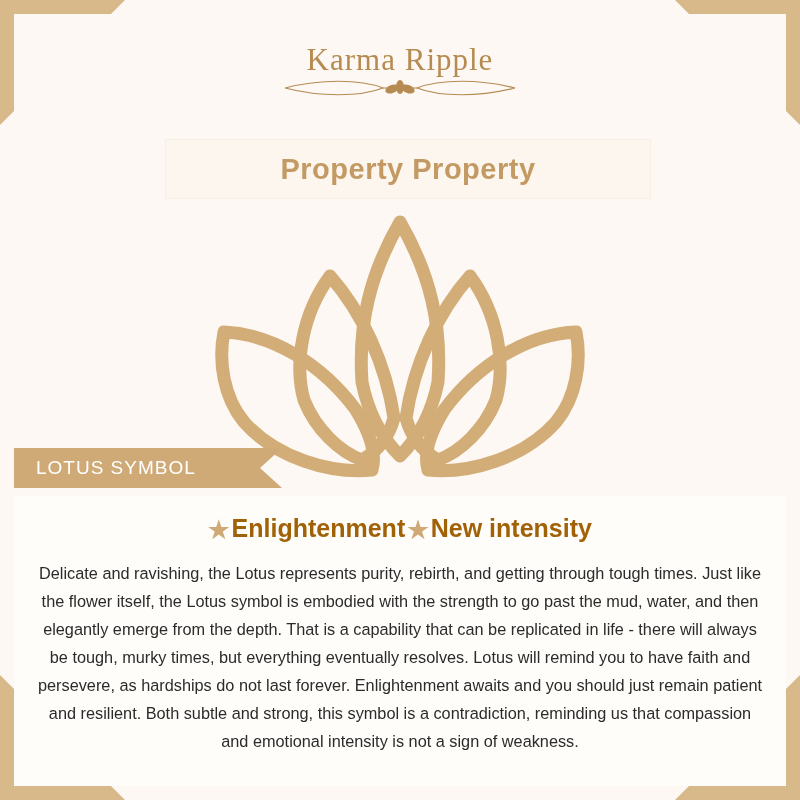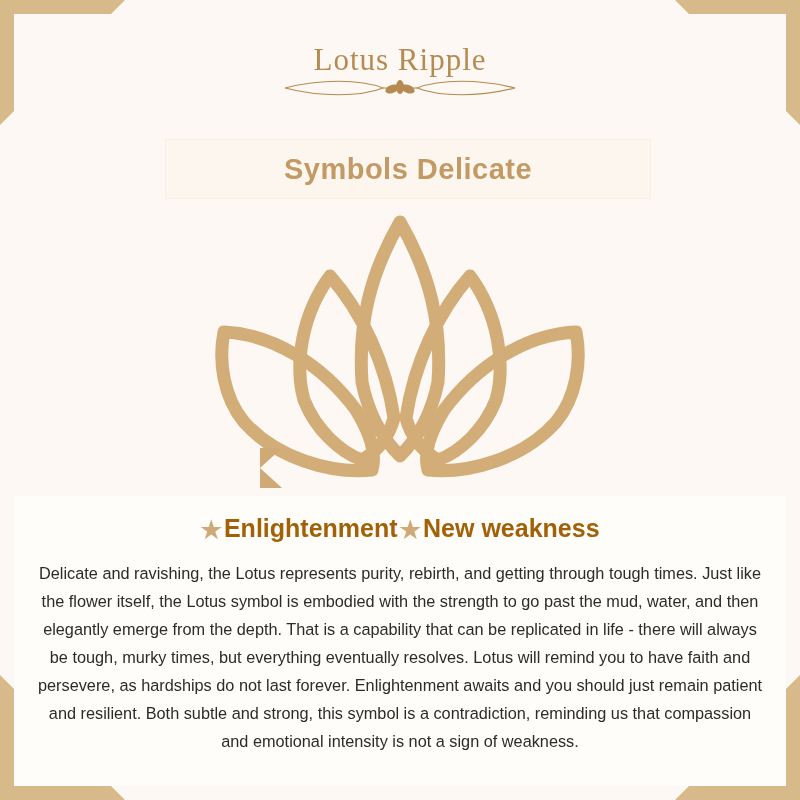--- a/index.html
+++ b/index.html
@@ -197,62 +197,65 @@
 <div class="page">
 
   <div class="corner-tl"></div>
   <div class="corner-tr"></div>
   <div class="corner-bl"></div>
   <div class="corner-br"></div>
 
   <div class="inner">
 
     <div class="brand">
-      <span class="brand-text">Lotus Ripple</span>
+      <span class="brand-text">Karma Ripple</span>
       <svg class="brand-flourish" width="250" height="22" viewBox="0 0 250 22">
         <g stroke="#b58b52" stroke-width="1.2" fill="none">
           <path d="M10 11 C 45 2, 85 2, 108 11 C 85 20, 45 20, 10 11 Z"></path>
           <path d="M240 11 C 205 2, 165 2, 142 11 C 165 20, 205 20, 240 11 Z"></path>
           <path d="M108 11 L 142 11"></path>
         </g>
         <g fill="#b58b52">
           <ellipse cx="125" cy="10" rx="4" ry="7"></ellipse>
           <ellipse cx="117" cy="12" rx="7" ry="4" transform="rotate(-22 117 12)"></ellipse>
           <ellipse cx="133" cy="12" rx="7" ry="4" transform="rotate(22 133 12)"></ellipse>
         </g>
       </svg>
     </div>
 
     <div class="title-band">
-      <span class="title-text">Symbols Delicate</span>
+      <span class="title-text">Property Property</span>
     </div>
 
     <div class="lotus-wrap">
       <svg width="440" height="290" viewBox="0 0 440 290">
         <g fill="none" stroke="#d3ad77" stroke-width="13" stroke-linejoin="round" stroke-linecap="round">
 
           <path d="M220 18 C 250 70, 262 120, 258 178 C 250 218, 232 240, 220 252 C 208 240, 190 218, 182 178 C 178 120, 190 70, 220 18 Z"></path>
 
           <path d="M150 72 C 182 108, 206 160, 214 214 C 208 236, 196 248, 182 256 C 160 248, 136 226, 124 196 C 114 160, 122 110, 150 72 Z"></path>
 
           <path d="M290 72 C 258 108, 234 160, 226 214 C 232 236, 244 248, 258 256 C 280 248, 304 226, 316 196 C 326 160, 318 110, 290 72 Z"></path>
 
           <path d="M44 128 C 92 130, 142 160, 176 206 C 192 232, 196 252, 192 266 C 150 270, 96 254, 64 218 C 44 194, 38 158, 44 128 Z"></path>
 
           <path d="M396 128 C 348 130, 298 160, 264 206 C 248 232, 244 252, 248 266 C 290 270, 344 254, 376 218 C 396 194, 402 158, 396 128 Z"></path>
         </g>
       </svg>
     </div>
 
+    <div class="ribbon">
+      <span class="ribbon-text">LOTUS SYMBOL</span>
+    </div>
     <div class="ribbon-tail"></div>
 
     <div class="content">
       <div class="headline">
         <span class="star">★</span>
         <span class="h-part">Enlightenment</span>
         <span class="star">★</span>
-        <span class="h-part">New weakness</span>
+        <span class="h-part">New intensity</span>
       </div>
       <p class="body-text">Delicate and ravishing, the Lotus represents purity, rebirth, and getting through tough times. Just like the flower itself, the Lotus symbol is embodied with the strength to go past the mud, water, and then elegantly emerge from the depth. That is a capability that can be replicated in life - there will always be tough, murky times, but everything eventually resolves. Lotus will remind you to have faith and persevere, as hardships do not last forever. Enlightenment awaits and you should just remain patient and resilient. Both subtle and strong, this symbol is a contradiction, reminding us that compassion and emotional intensity is not a sign of weakness.</p>
     </div>
 
   </div>
 </div>
 
 </body></html>

